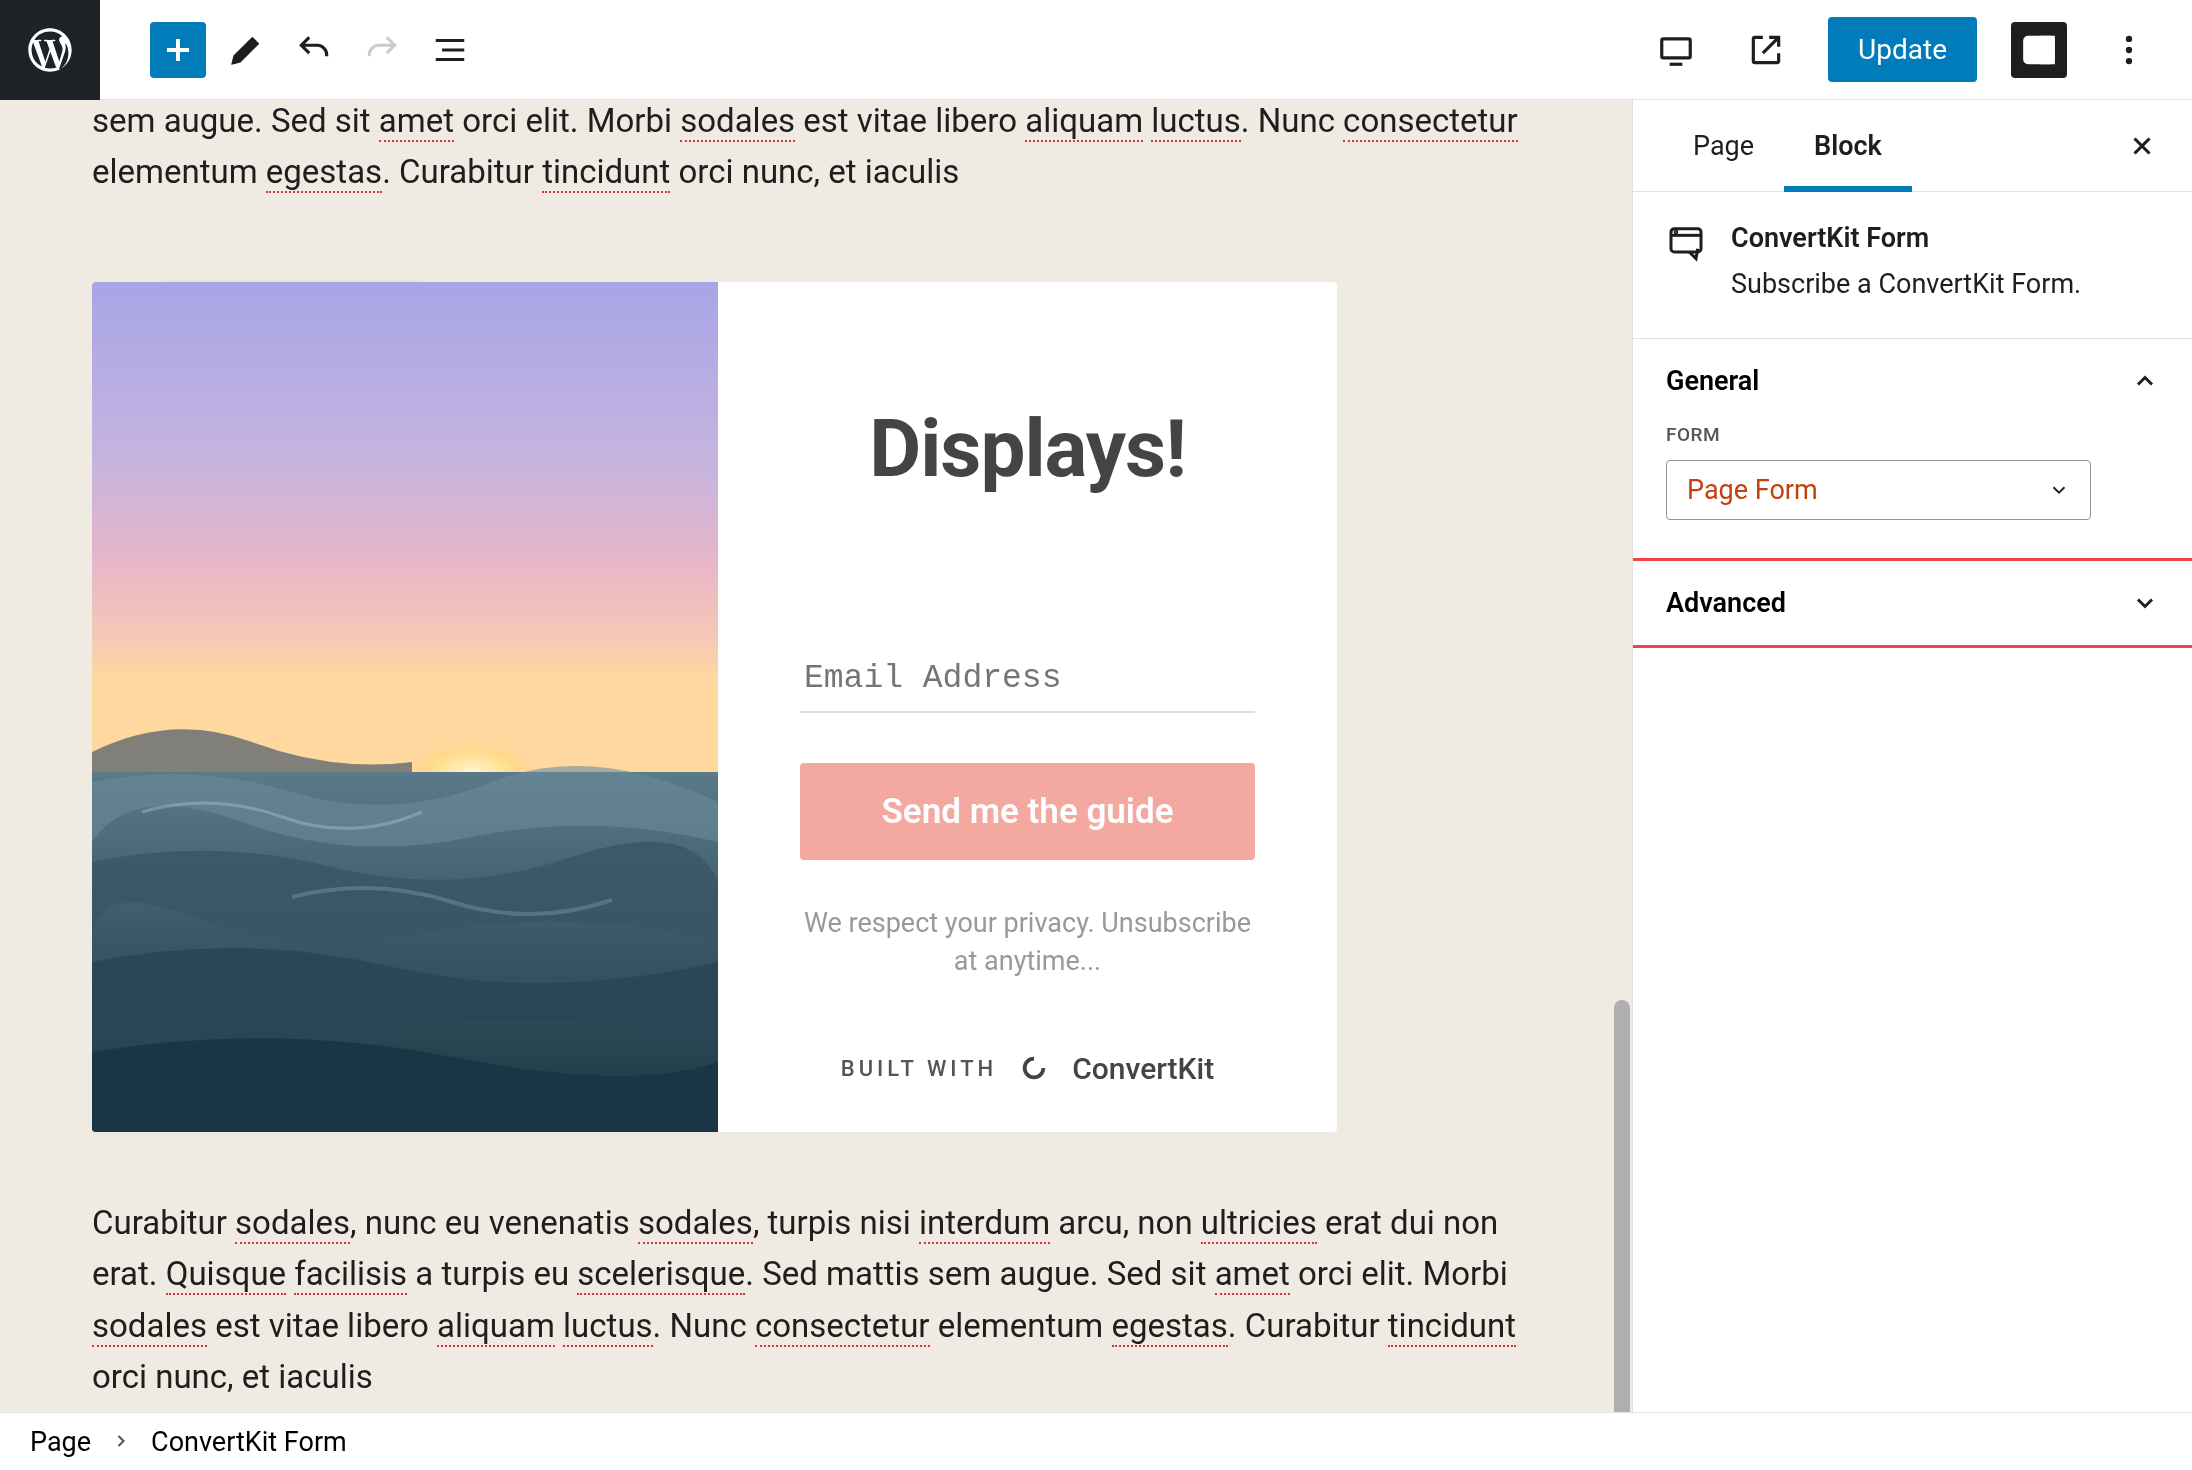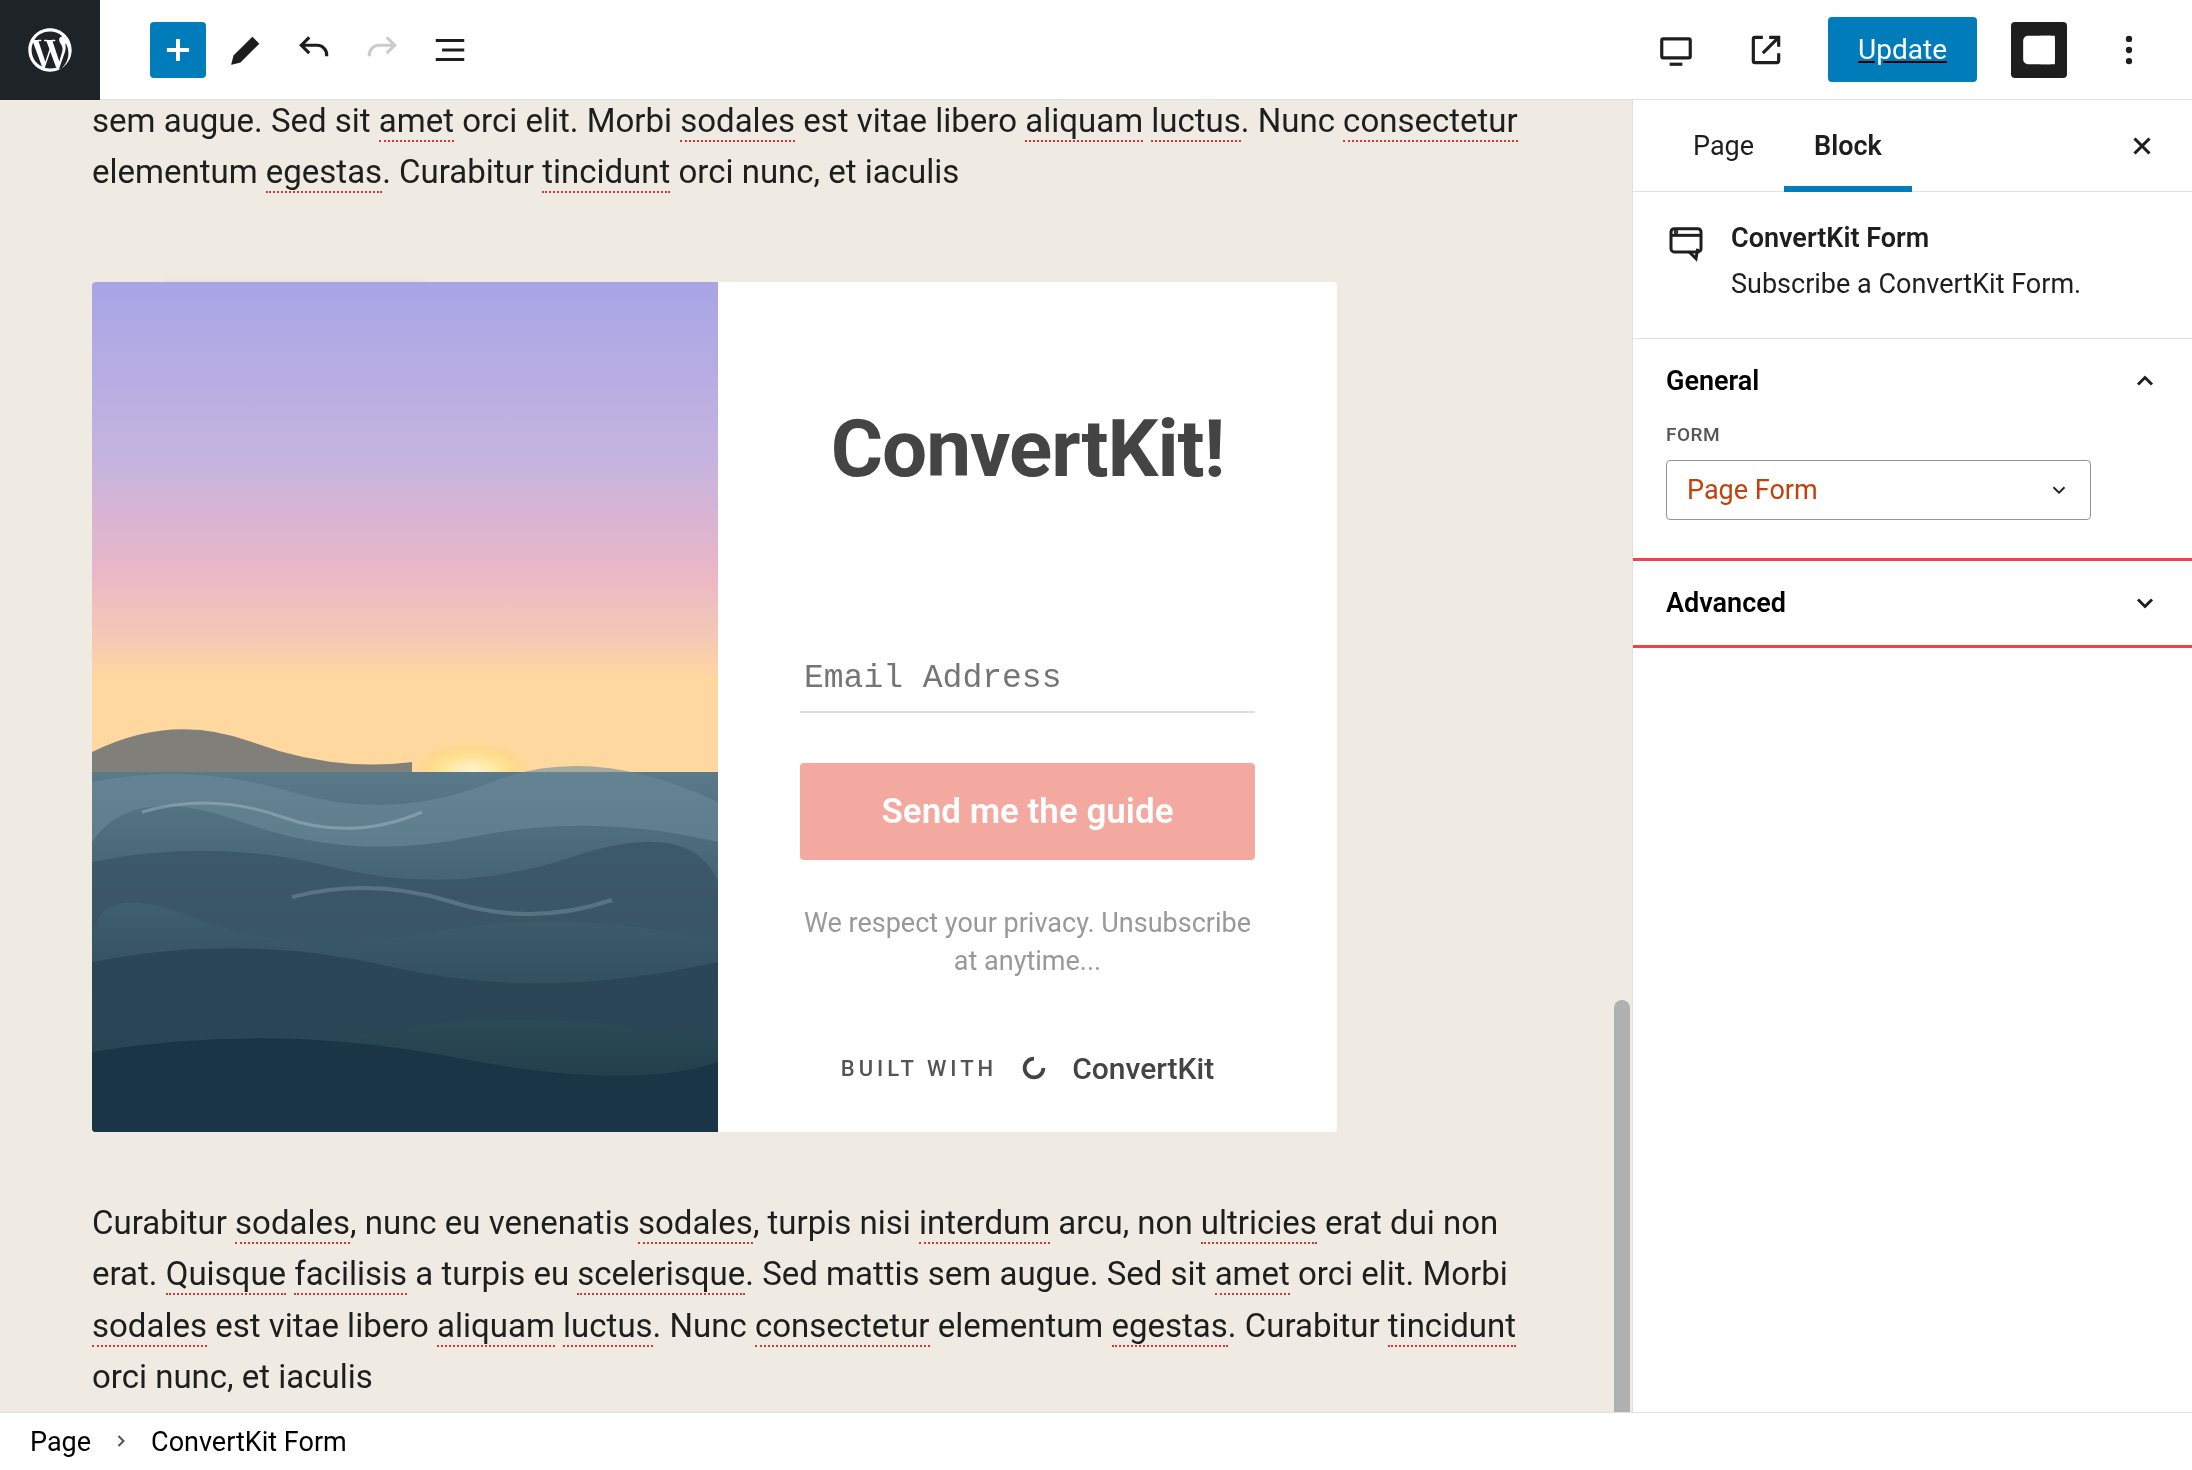--- a/index.html
+++ b/index.html
@@ -7,21 +7,21 @@
 
 .top-toolbar { height: 100px; display: flex; align-items: center; justify-content: space-between; border-bottom: 1px solid #e0e0e0; background: #fff; }
 .toolbar-left { display: flex; align-items: center; height: 100%; }
 .wp-logo { width: 100px; height: 100px; background: #1d2327; display: flex; align-items: center; justify-content: center; }
 .wp-logo svg { width: 52px; height: 52px; fill: #fff; }
 .toolbar-btns-left { display: flex; align-items: center; gap: 12px; padding-left: 50px; }
 .toolbar-btn { width: 56px; height: 56px; display: flex; align-items: center; justify-content: center; border-radius: 4px; cursor: pointer; }
 .toolbar-btn.btn-add { background: #007cba; }
 .toolbar-btn.btn-add svg { stroke: #fff; }
 .toolbar-btn svg { width: 38px; height: 38px; }
-.toolbar-right { display: flex; align-items: center; gap: 34px; padding-right: 35px; text-decoration: underline; }
+.toolbar-right { display: flex; align-items: center; gap: 34px; padding-right: 35px; }
 .update-btn { background: #007cba; color: #fff; padding: 16px 30px; border-radius: 4px; font-size: 28px; cursor: pointer; }
 .toolbar-btn.btn-dark { background: #1e1e1e; border-radius: 4px; }
 .toolbar-btn.btn-dark svg { fill: #fff; stroke: #fff; }
 
 .main-area { display: flex; height: calc(100% - 100px - 58px); }
 .editor-canvas { flex: 1; background: #f0ebe2; overflow: hidden; position: relative; padding: 0 92px; }
 .scrollbar-track { position: absolute; right: 0; top: 0; width: 20px; height: 100%; }
 .scrollbar-thumb { position: absolute; right: 2px; top: 900px; width: 16px; height: 430px; background: #b0b0b0; border-radius: 8px; }
 
 .content-text { font-size: 33px; line-height: 1.55; color: #1e1e1e; }
@@ -213,21 +213,21 @@
           <rect y="490" width="626" height="360" fill="url(#sea)"></rect>
           <path d="M0 500 Q 100 480 200 510 T 400 500 T 626 520 L 626 560 Q 500 530 380 555 T 150 540 T 0 560 Z" fill="#6a8a9a" opacity="0.6"></path>
           <path d="M0 580 Q 120 555 240 585 T 480 575 T 626 600 L 626 660 Q 480 625 340 650 T 100 635 T 0 665 Z" fill="#3a5565" opacity="0.8"></path>
           <path d="M0 680 Q 150 650 300 685 T 626 680 L 626 760 Q 450 720 280 750 T 0 760 Z" fill="#2a4555" opacity="0.9"></path>
           <path d="M0 770 Q 180 740 360 775 T 626 780 L 626 850 L 0 850 Z" fill="#1a3545"></path>
           <path d="M50 530 Q 120 510 190 535 T 330 530" fill="none" stroke="#b5c5cd" stroke-width="3" opacity="0.4"></path>
           <path d="M200 615 Q 280 595 360 620 T 520 618" fill="none" stroke="#9ab5c0" stroke-width="4" opacity="0.3"></path>
         </svg>
       </div>
       <div class="form-right">
-        <div class="form-title">ConvertKit!</div>
+        <div class="form-title">Displays!</div>
         <input class="email-input" placeholder="Email Address" style="">
         <button class="guide-btn">Send me the guide</button>
         <div class="privacy-text">We respect your privacy. Unsubscribe at anytime...</div>
         <div class="built-with">
           <span>BUILT WITH</span>
           <span class="ck-logo">
             <svg width="30" height="30" viewBox="0 0 24 24">
                 <path d="M12 3a9 9 0 100 18 9 9 0 009-9h-3a6 6 0 11-6-6V3z" fill="#444"></path>
               </svg>
             <span class="ck-logo-text">ConvertKit</span>

